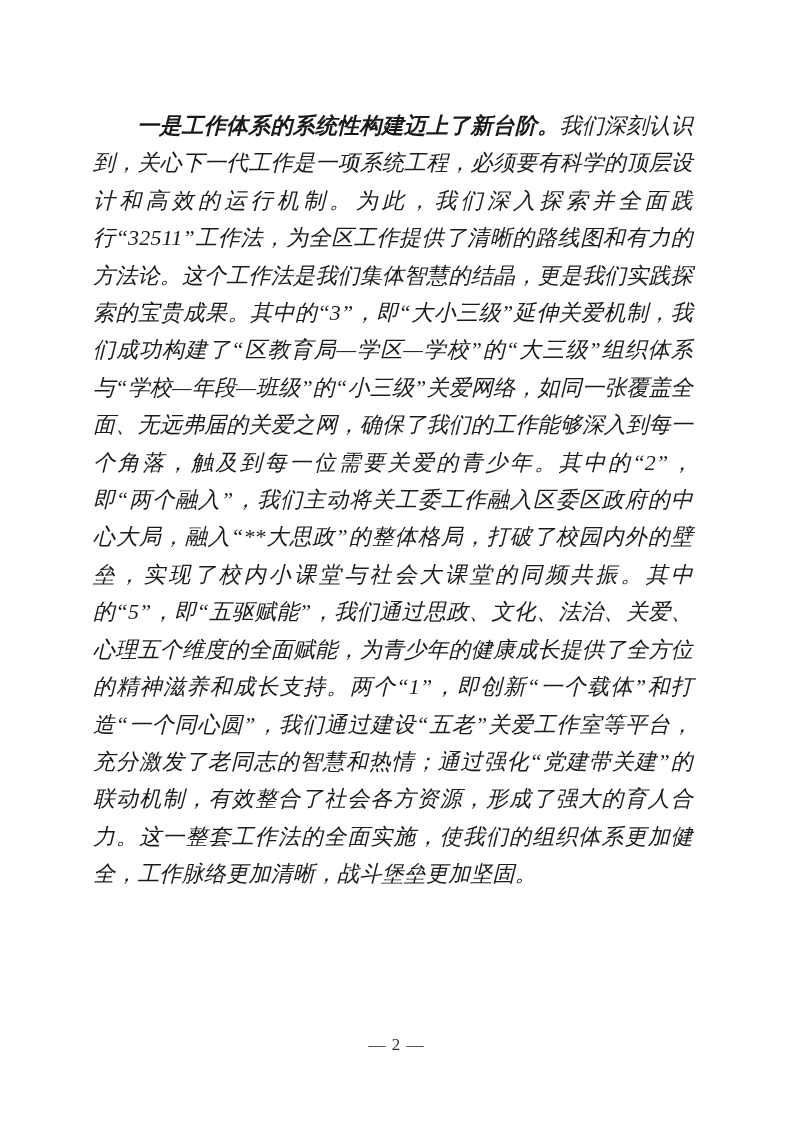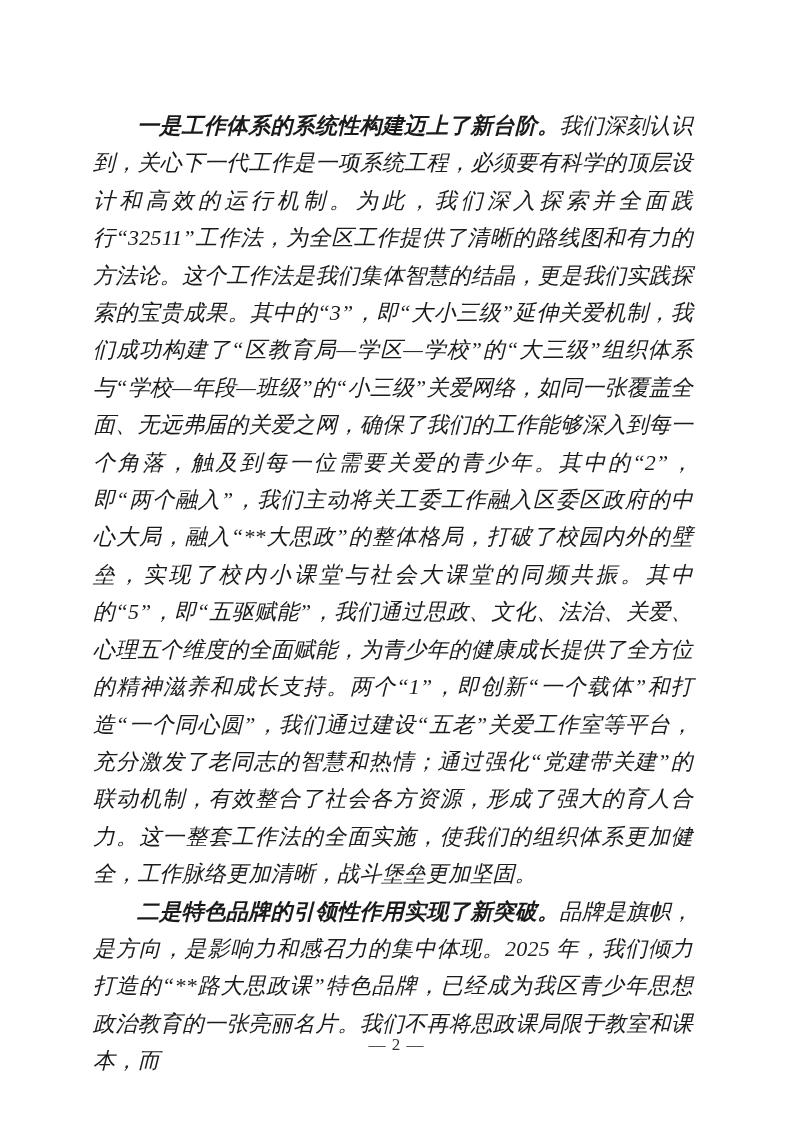--- a/index.html
+++ b/index.html
@@ -51,21 +51,20 @@
 </style>
 </head>
 <body>
 
 <div class="page">
 
   <div class="text-block">
 
     <p class="para"><span class="lead">一是工作体系的系统性构建迈上了新台阶。</span><span>我们深刻认识到，关心下一代工作是一项系统工程，必须要有科学的顶层设计和高效的运行机制。为此，我们深入探索并全面践行“32511”工作法，为全区工作提供了清晰的路线图和有力的方法论。这个工作法是我们集体智慧的结晶，更是我们实践探索的宝贵成果。其中的“3”，即“大小三级”延伸关爱机制，我们成功构建了“区教育局—学区—学校”的“大三级”组织体系与“学校—年段—班级”的“小三级”关爱网络，如同一张覆盖全面、无远弗届的关爱之网，确保了我们的工作能够深入到每一个角落，触及到每一位需要关爱的青少年。其中的“2”，即“两个融入”，我们主动将关工委工作融入区委区政府的中心大局，融入“**大思政”的整体格局，打破了校园内外的壁垒，实现了校内小课堂与社会大课堂的同频共振。其中的“5”，即“五驱赋能”，我们通过思政、文化、法治、关爱、心理五个维度的全面赋能，为青少年的健康成长提供了全方位的精神滋养和成长支持。两个“1”，即创新“一个载体”和打造“一个同心圆”，我们通过建设“五老”关爱工作室等平台，充分激发了老同志的智慧和热情；通过强化“党建带关建”的联动机制，有效整合了社会各方资源，形成了强大的育人合力。这一整套工作法的全面实施，使我们的组织体系更加健全，工作脉络更加清晰，战斗堡垒更加坚固。</span></p>
 
-    <p class="para"><span class="lead">二是特色品牌的引领性作用实现了新突破。</span><span>品牌是旗帜，是方向，是影响力和感召力的集中体现。2025 年，我们倾力打造的“**路大思政课”特色品牌，已经成为我区青少年思想政治教育的一张亮丽名片。我们不再将思政课局限于教室和课本，而</span></p>
 
   </div>
 
   <div class="page-footer">
     <span>— 2 —</span>
   </div>
 
 </div>
 
 </body></html>

